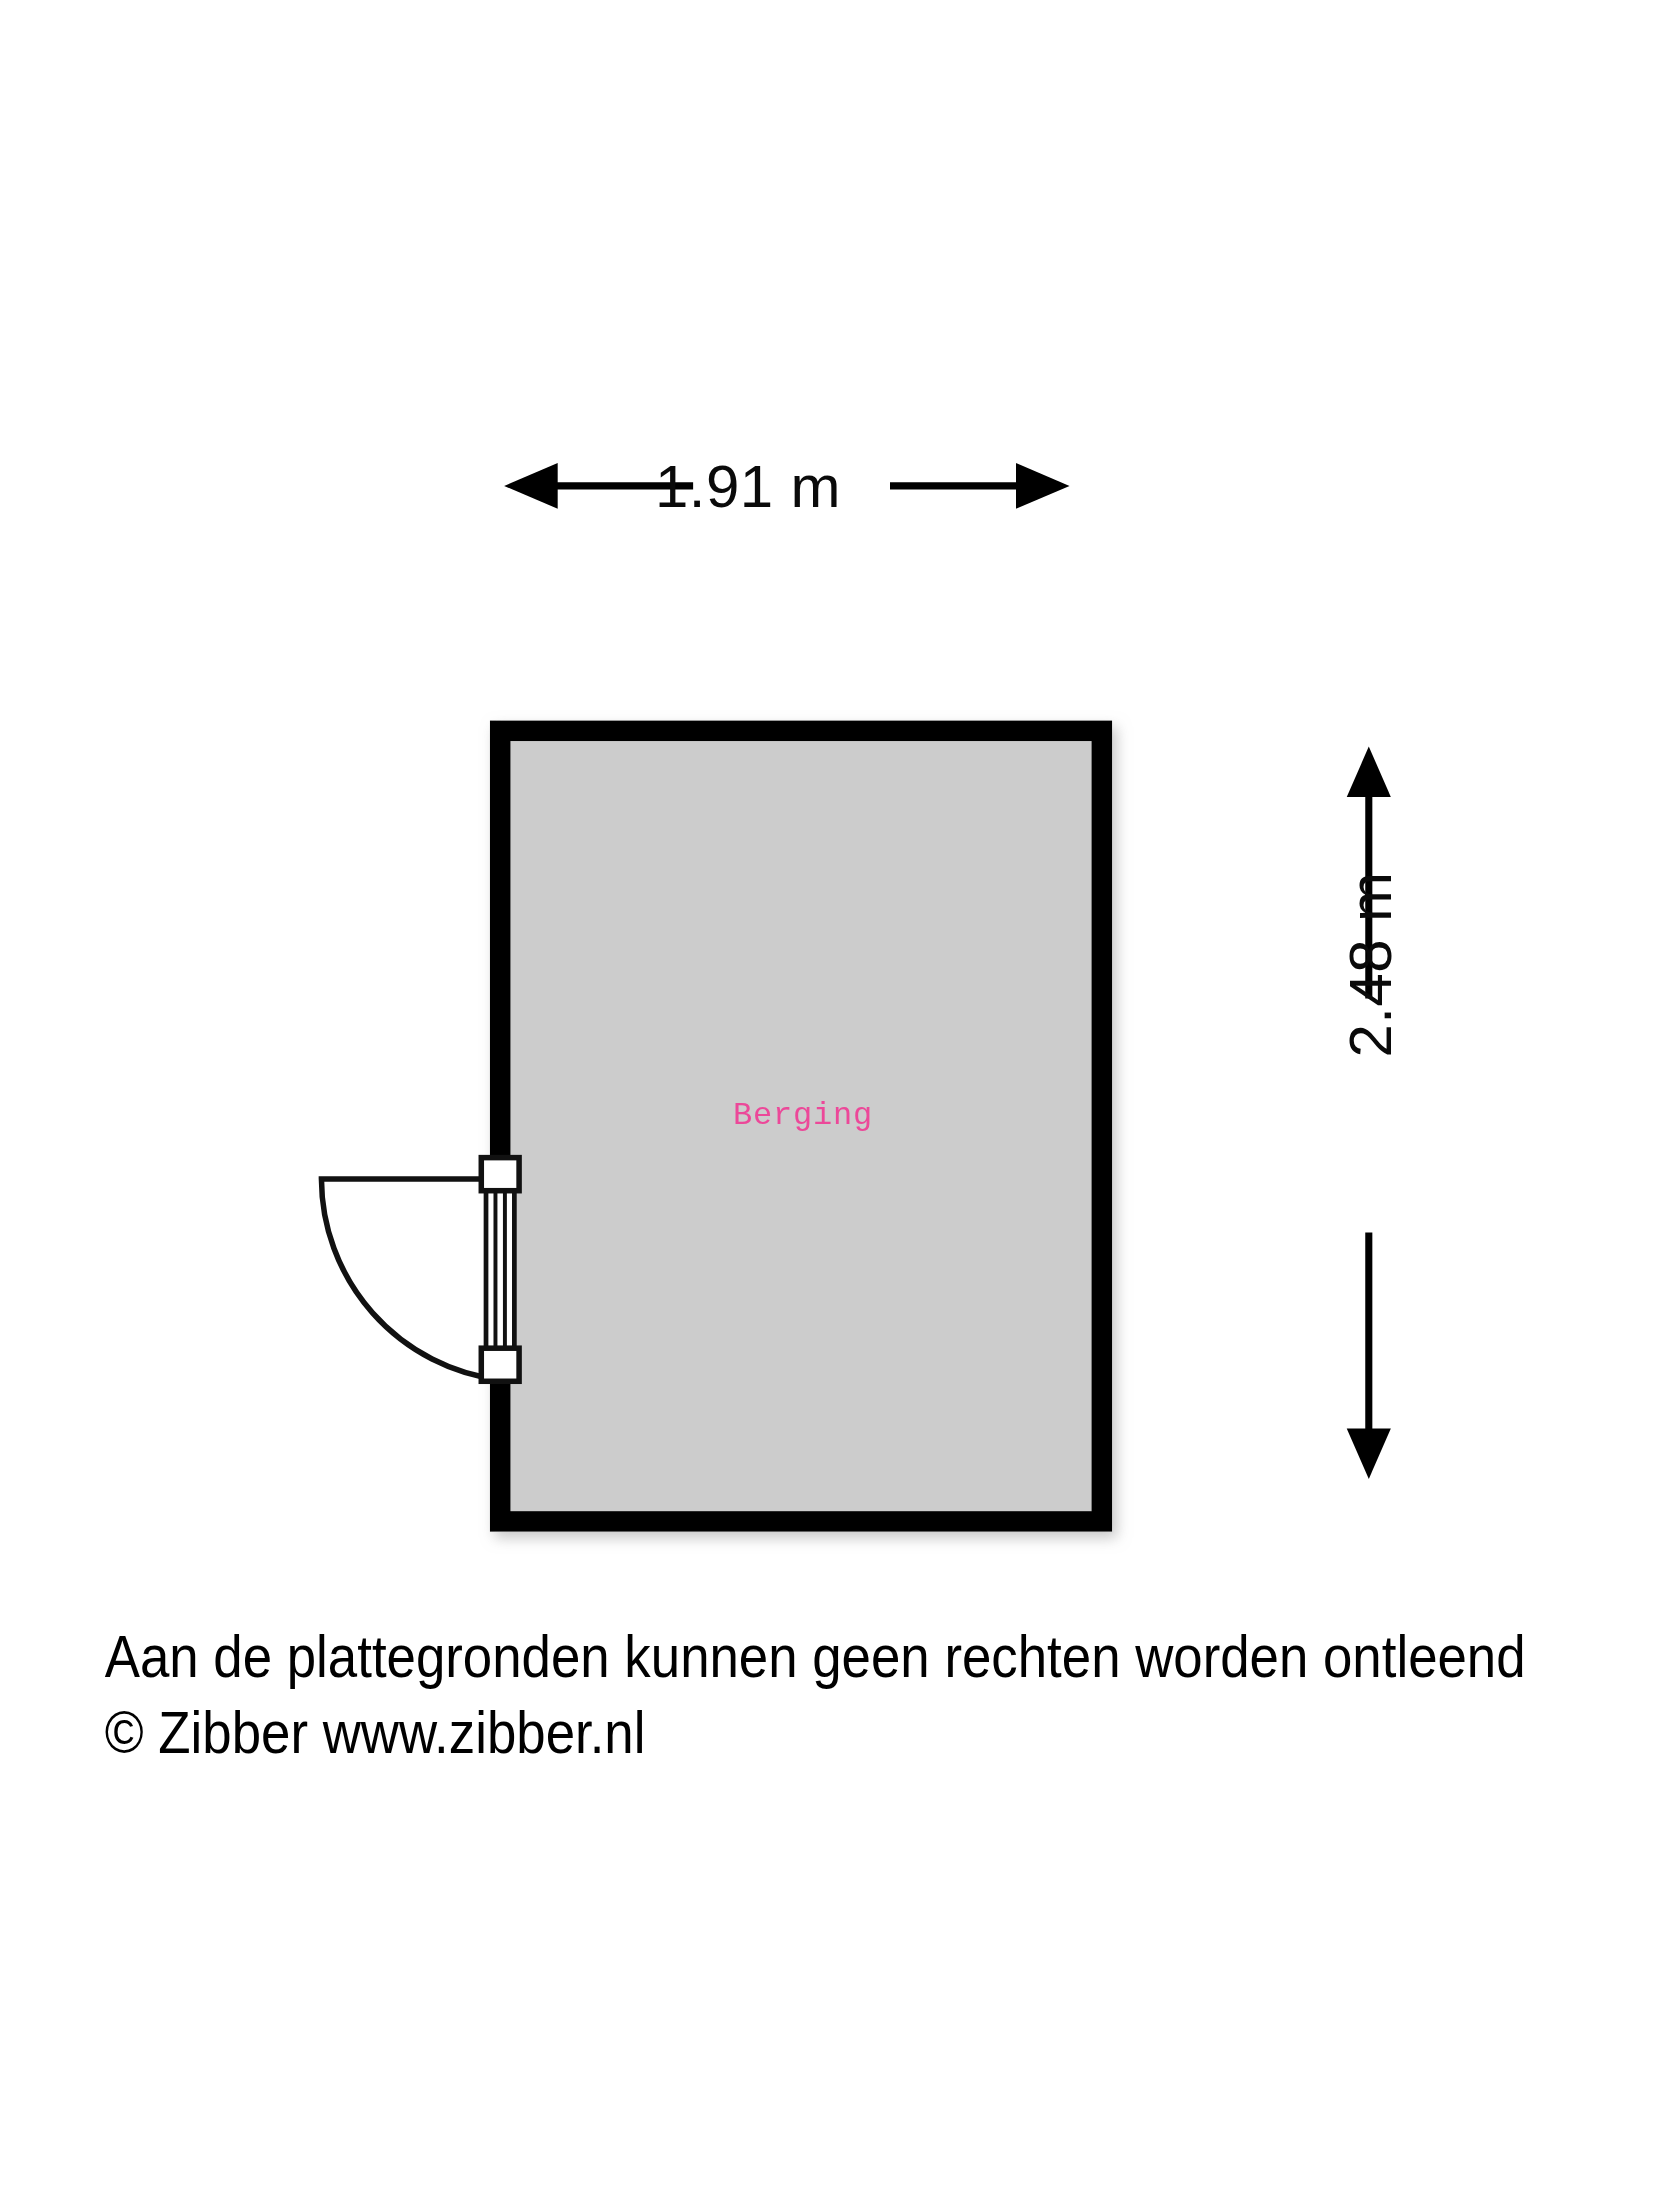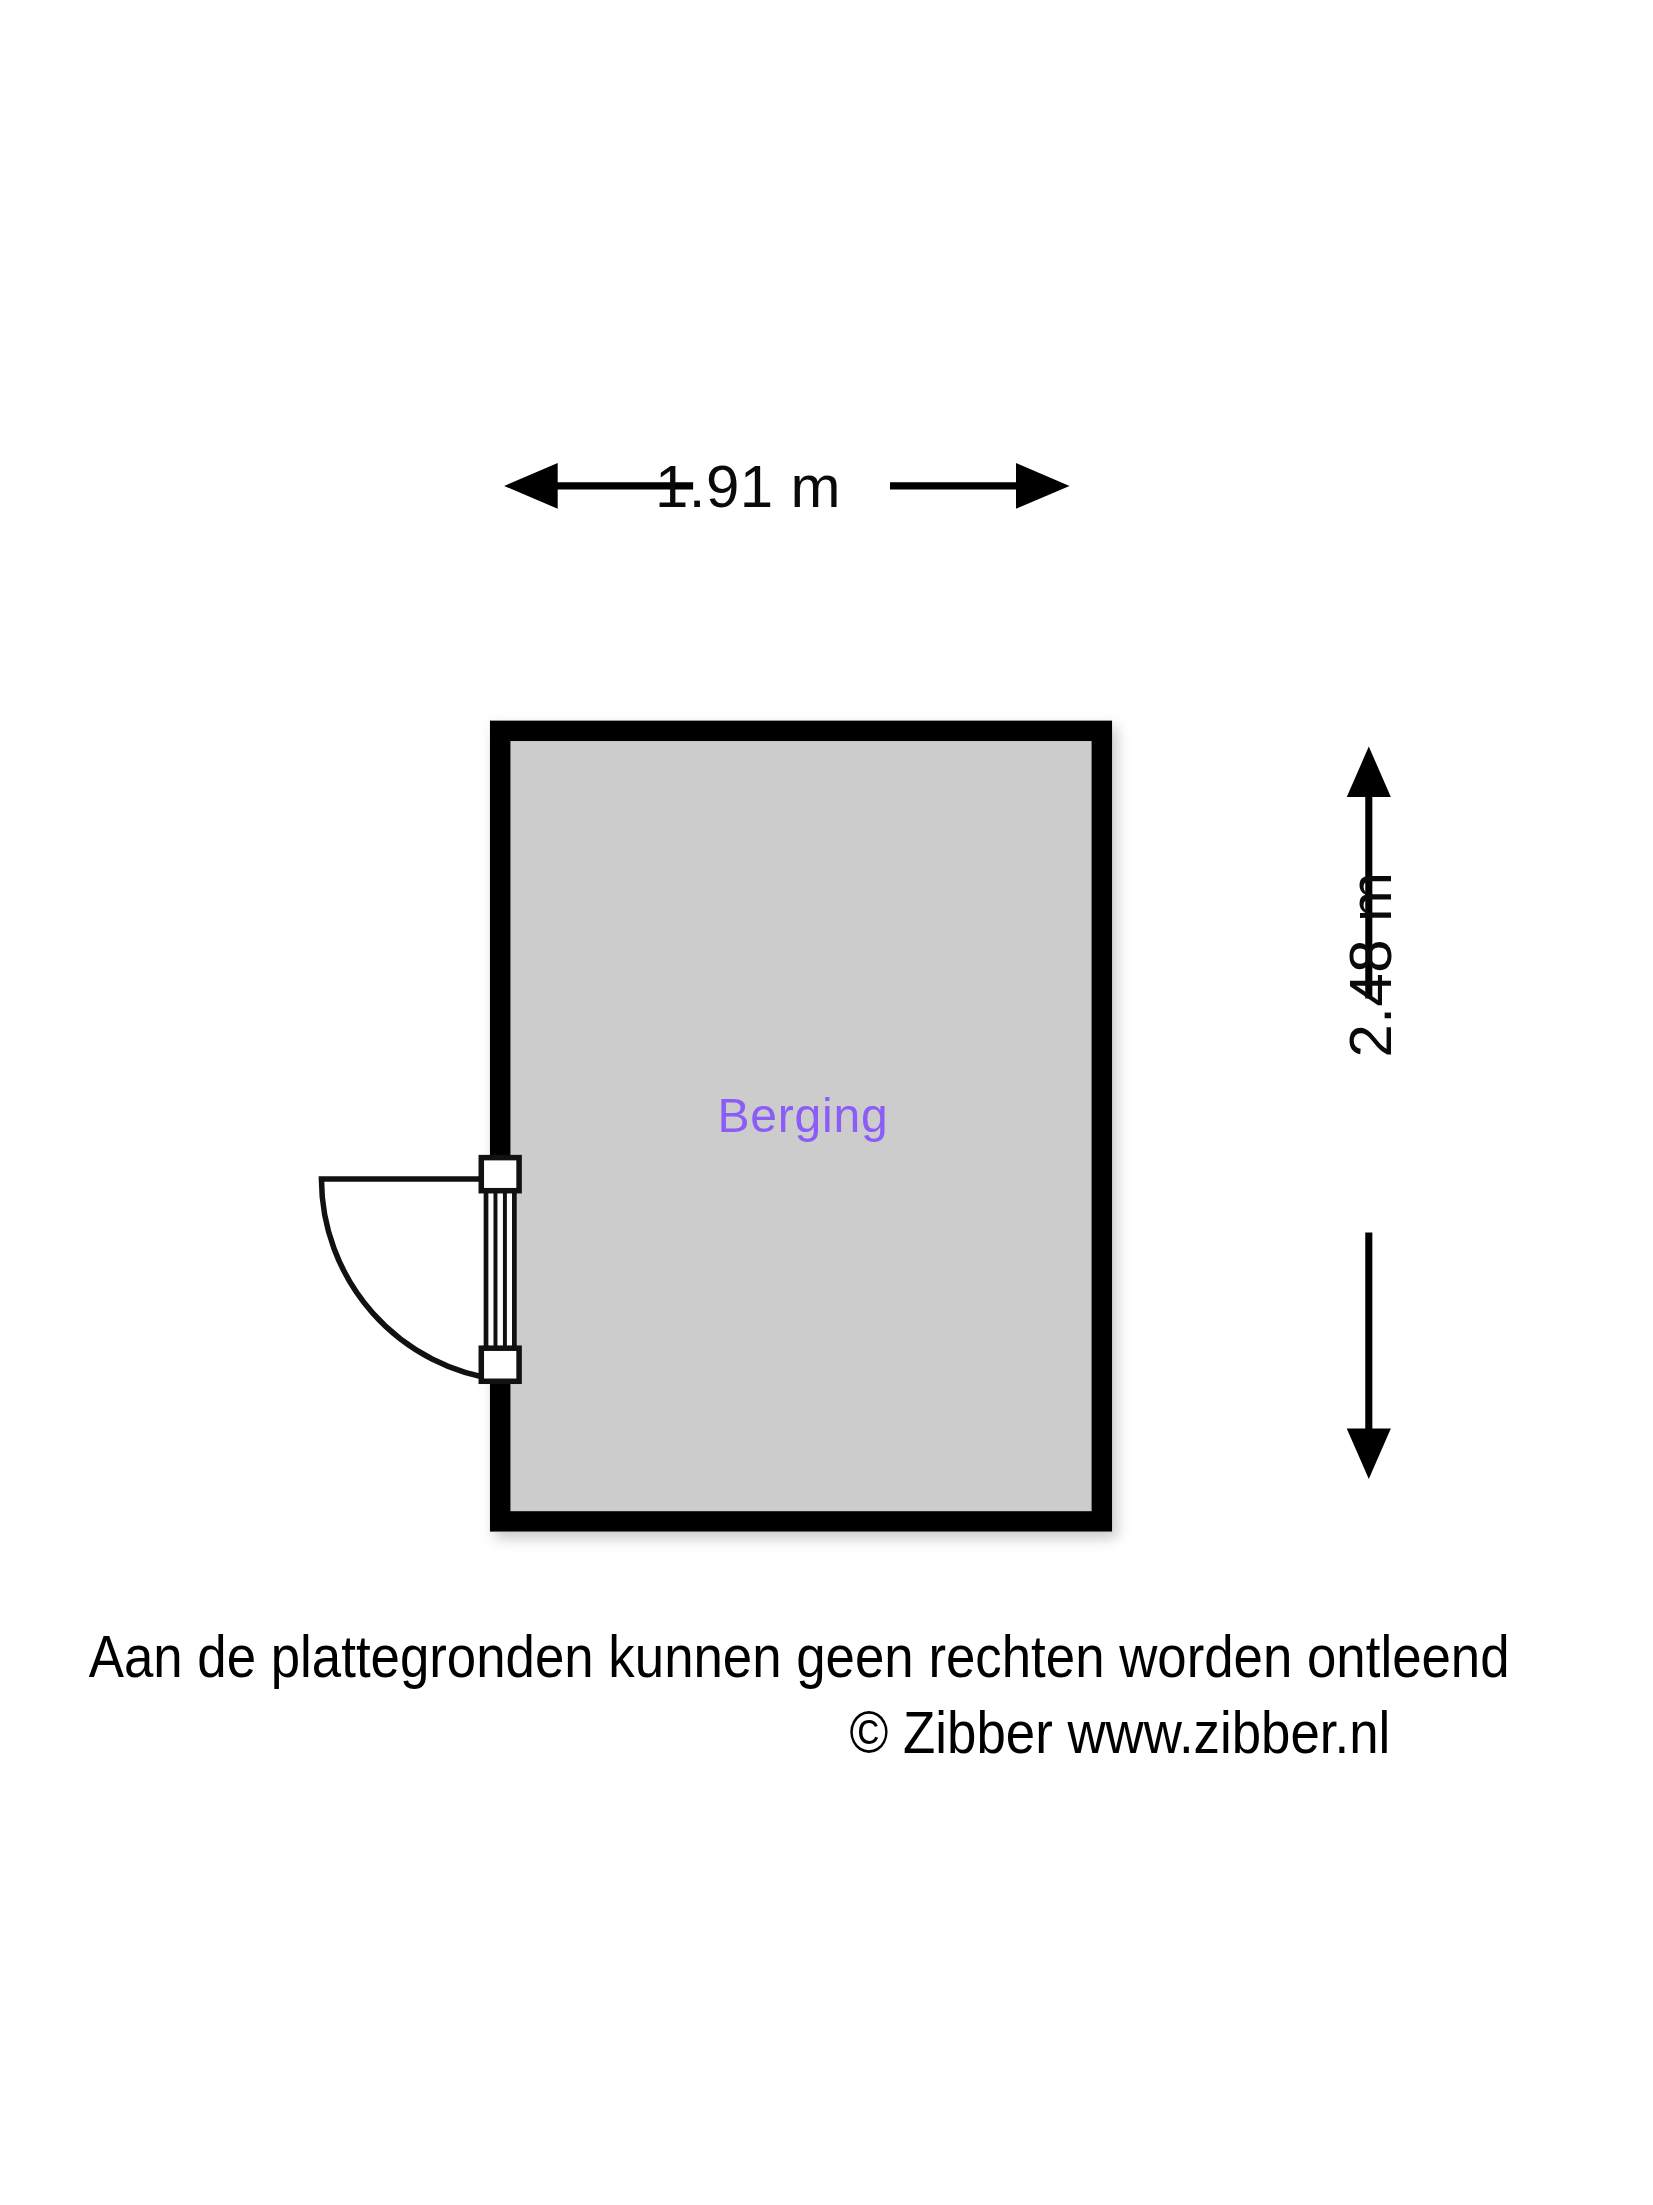--- a/index.html
+++ b/index.html
@@ -59,34 +59,35 @@
     text-align: center;
   }
 
   
   #room-label {
     position: absolute;
     left: 488px;
     top: 1085px;
     width: 630px;
     text-align: center;
-    font-size: 48px;
+    font-size: 32px;
     line-height: 61px;
-    font-family: Liberation Sans, sans-serif;
-    color: #8b5cf6;
+    font-family: Liberation Mono, monospace;
+    color: #ec4899;
     letter-spacing: 0.8px;
   }
 
   
   #footer {
     position: absolute;
     left: 0;
     top: 1619px;
     width: 1479px;
-    text-align: right;
+    text-align: left;
+    padding-left: 16px;
   }
   .footer-line {
     display: block;
     font-family: "Liberation Sans Narrow", "Liberation Sans", sans-serif;
     font-size: 58px;
     line-height: 76px;
     color: #000000;
     white-space: nowrap;
     transform: scaleX(0.88);
   }

